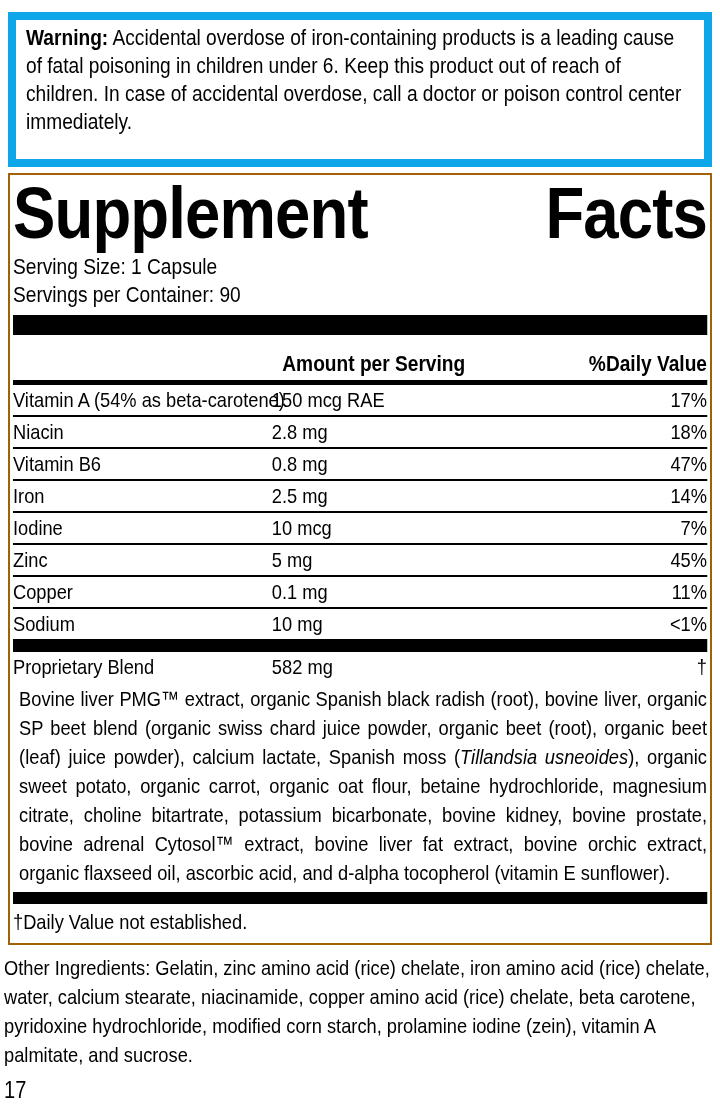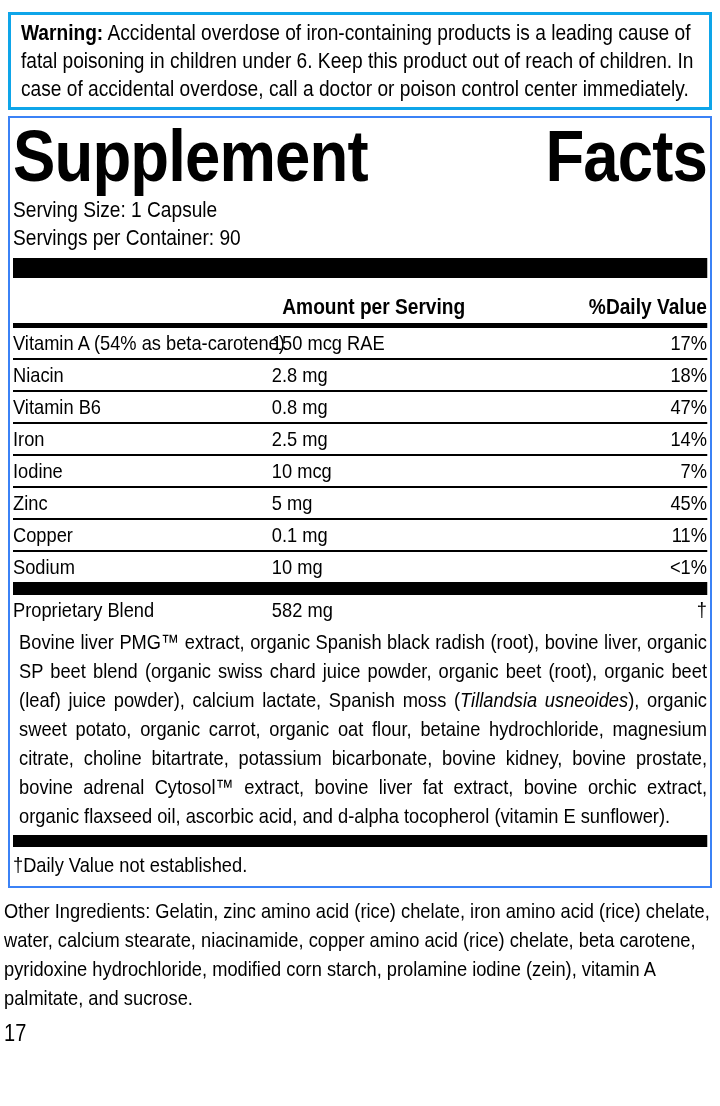--- a/index.html
+++ b/index.html
@@ -9,27 +9,27 @@
     -webkit-font-smoothing:antialiased;
   }
   .page { padding:12px 4px 0 4px; }
 
   
   .cond { transform:scaleX(0.87); transform-origin:0 0; width:114.94%; }
 
   .b { font-weight:bold; }
 
   .warning-box {
-    margin:0 4px; border:3px solid #0ea5e9;
-    padding:4px 10px 4px 10px; overflow:hidden;
+    margin:0 4px; border:8px solid #0ea5e9;
+    padding:4px 10px 23px 10px; overflow:hidden;
   }
   .warn-text { font-size:22px; line-height:28px; }
 
   .panel {
-    margin:6px 4px 0 4px; border:2px solid #3b82f6;
+    margin:6px 4px 0 4px; border:2px solid #a16207;
     padding:2px 3px 6px 3px; overflow:hidden;
   }
   .title {
     display:flex; justify-content:space-between;
     font-weight:bold; font-size:73px; line-height:72px; letter-spacing:-1px;
     white-space:nowrap;
   }
   .serving { font-size:22px; line-height:28px; }
   .mt4 { margin-top:4px; }
 

